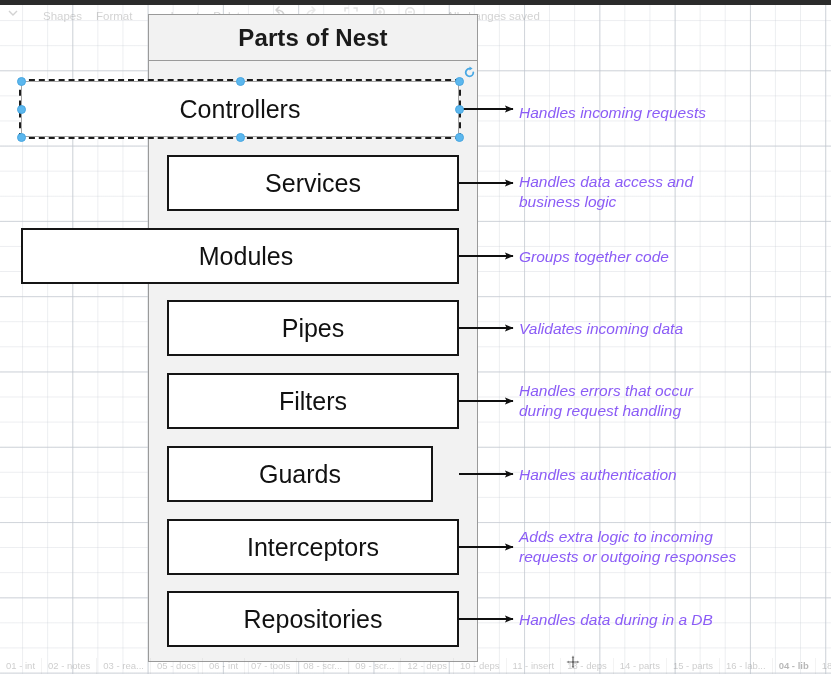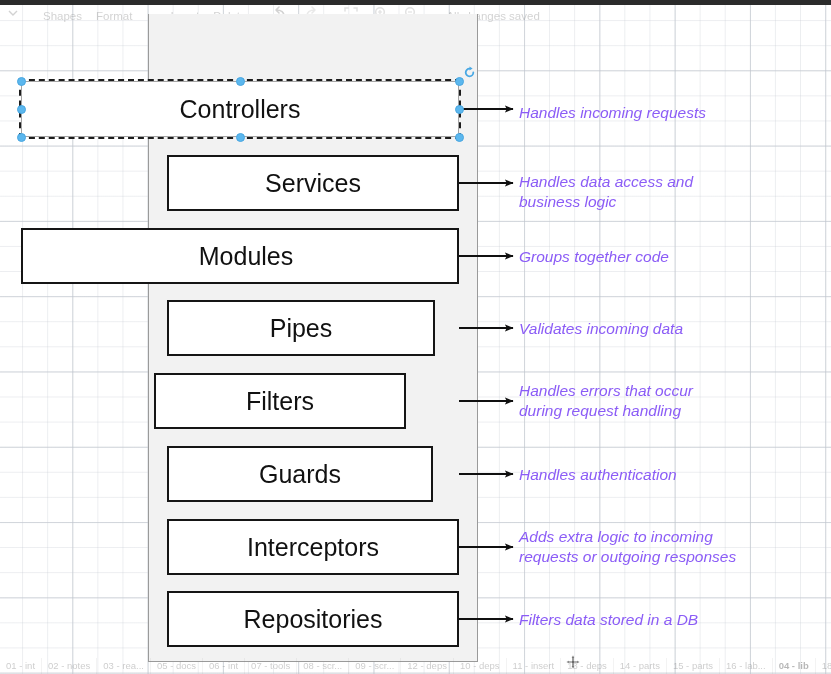--- a/index.html
+++ b/index.html
@@ -205,35 +205,38 @@
         <circle cx="9" cy="7" r="4.3" stroke="#9a9a9a" stroke-width="1.4" fill="none"></circle>
         <path d="M12.2 10.2 L15 13" stroke="#9a9a9a" stroke-width="1.4" stroke-linecap="round"></path>
         <path d="M7 7 H11" stroke="#9a9a9a" stroke-width="1.2"></path>
       </svg>
     </span>
     <span class="gt-sep"></span>
     <span class="gt-item" style="margin-left:6px;">All changes saved</span>
   </div>
 
   <div class="panel"></div>
+  <div class="panel-header">
+    <div class="panel-title">Parts of Nest</div>
+  </div>
 
   <div id="boxes-layer">
       <div class="dbox selected" style="left: 21px; top: 81px; width: 438px; height: 56px;">
         <span>Controllers</span>
       </div>
       <div class="dbox" style="left: 167px; top: 155px; width: 292px; height: 56px;">
         <span>Services</span>
       </div>
       <div class="dbox" style="left: 21px; top: 228px; width: 438px; height: 56px; padding-left: 12px;">
         <span>Modules</span>
       </div>
-      <div class="dbox" style="left: 167px; top: 300px; width: 268px; height: 56px;">
+      <div class="dbox" style="left: 167px; top: 300px; width: 292px; height: 56px;">
         <span>Pipes</span>
       </div>
-      <div class="dbox" style="left: 154px; top: 373px; width: 252px; height: 56px;">
+      <div class="dbox" style="left: 167px; top: 373px; width: 292px; height: 56px;">
         <span>Filters</span>
       </div>
       <div class="dbox" style="left: 167px; top: 446px; width: 266px; height: 56px;">
         <span>Guards</span>
       </div>
       <div class="dbox" style="left: 167px; top: 519px; width: 292px; height: 56px;">
         <span>Interceptors</span>
       </div>
       <div class="dbox" style="left: 167px; top: 591px; width: 292px; height: 56px;">
         <span>Repositories</span>
@@ -260,21 +263,21 @@
       <div class="annot-text" style="left: 519px; top: 103px; max-width: 305px;">Handles incoming requests</div>
       <div class="annot-text" style="left: 519px; top: 172px; max-width: 305px;">Handles data access and
 business logic</div>
       <div class="annot-text" style="left: 519px; top: 247px; max-width: 305px;">Groups together code</div>
       <div class="annot-text" style="left: 519px; top: 319px; max-width: 305px;">Validates incoming data</div>
       <div class="annot-text" style="left: 519px; top: 381px; max-width: 305px;">Handles errors that occur
 during request handling</div>
       <div class="annot-text" style="left: 519px; top: 465px; max-width: 305px;">Handles authentication</div>
       <div class="annot-text" style="left: 519px; top: 527px; max-width: 305px;">Adds extra logic to incoming
 requests or outgoing responses</div>
-      <div class="annot-text" style="left: 519px; top: 610px; max-width: 305px;">Filters data stored in a DB</div>
+      <div class="annot-text" style="left: 519px; top: 610px; max-width: 305px;">Handles data during in a DB</div>
     </div>
 
   <div id="selection-layer">
       <div class="sel-outline" style="left: 19px; top: 79px; width: 442px; height: 60px;"></div>
       <div class="handle" style="left: 16.5px; top: 76.5px;"></div>
       <div class="handle" style="left: 235.5px; top: 76.5px;"></div>
       <div class="handle" style="left: 454.5px; top: 76.5px;"></div>
       <div class="handle" style="left: 16.5px; top: 104.5px;"></div>
       <div class="handle" style="left: 454.5px; top: 104.5px;"></div>
       <div class="handle" style="left: 16.5px; top: 132.5px;"></div>

